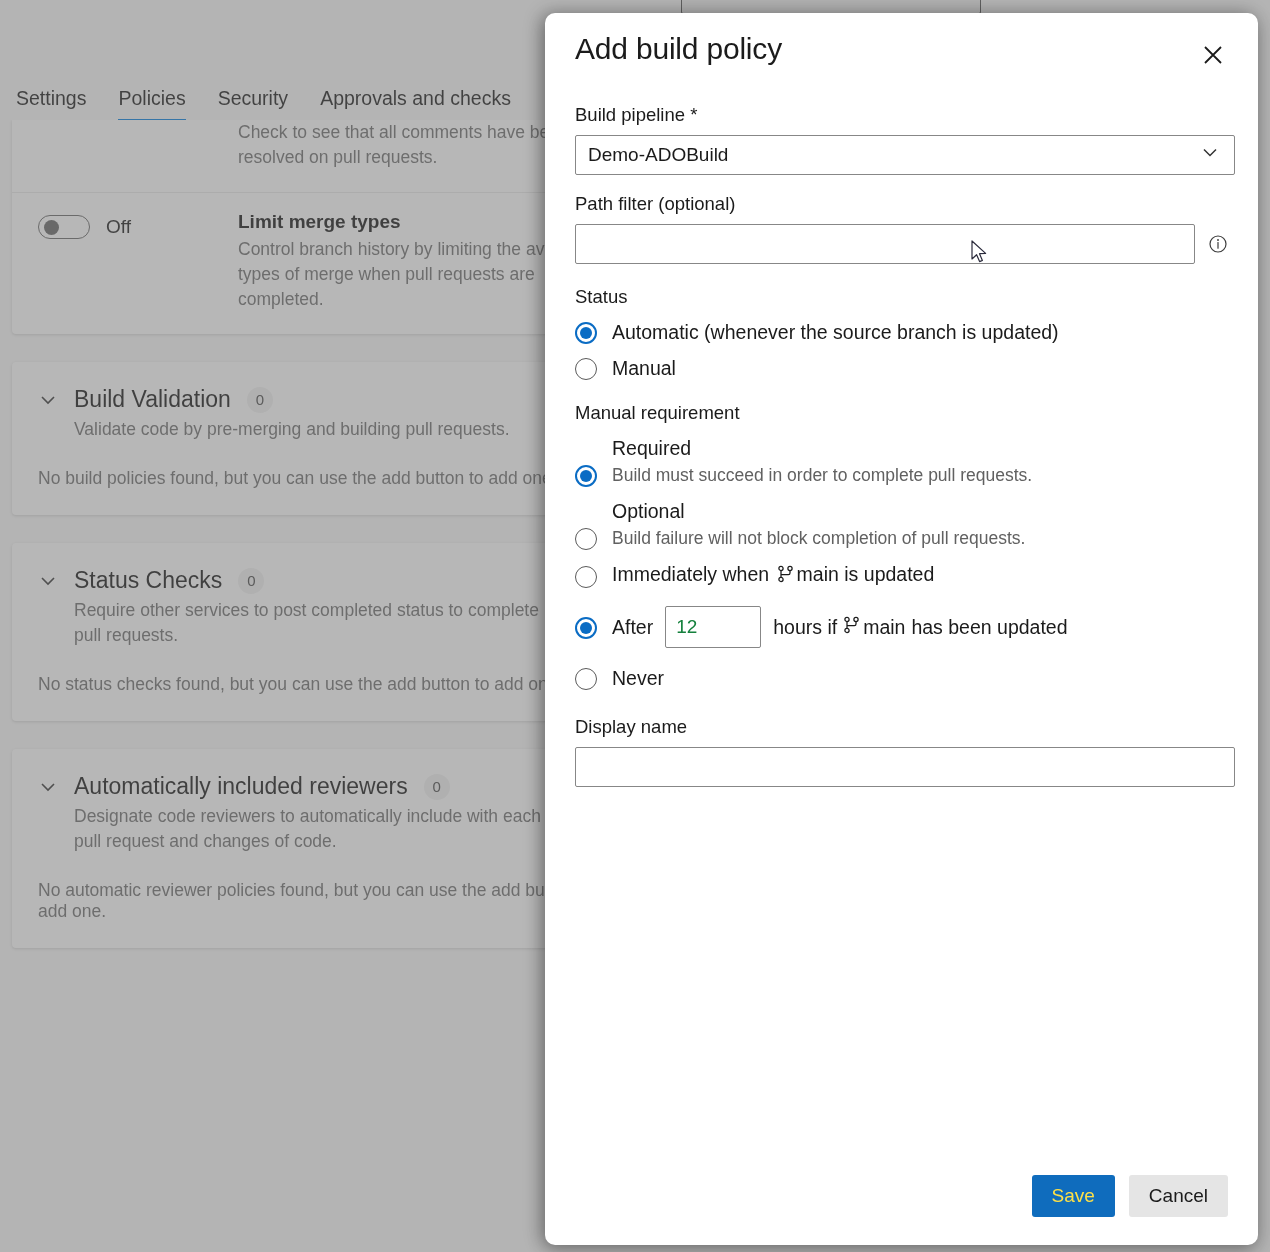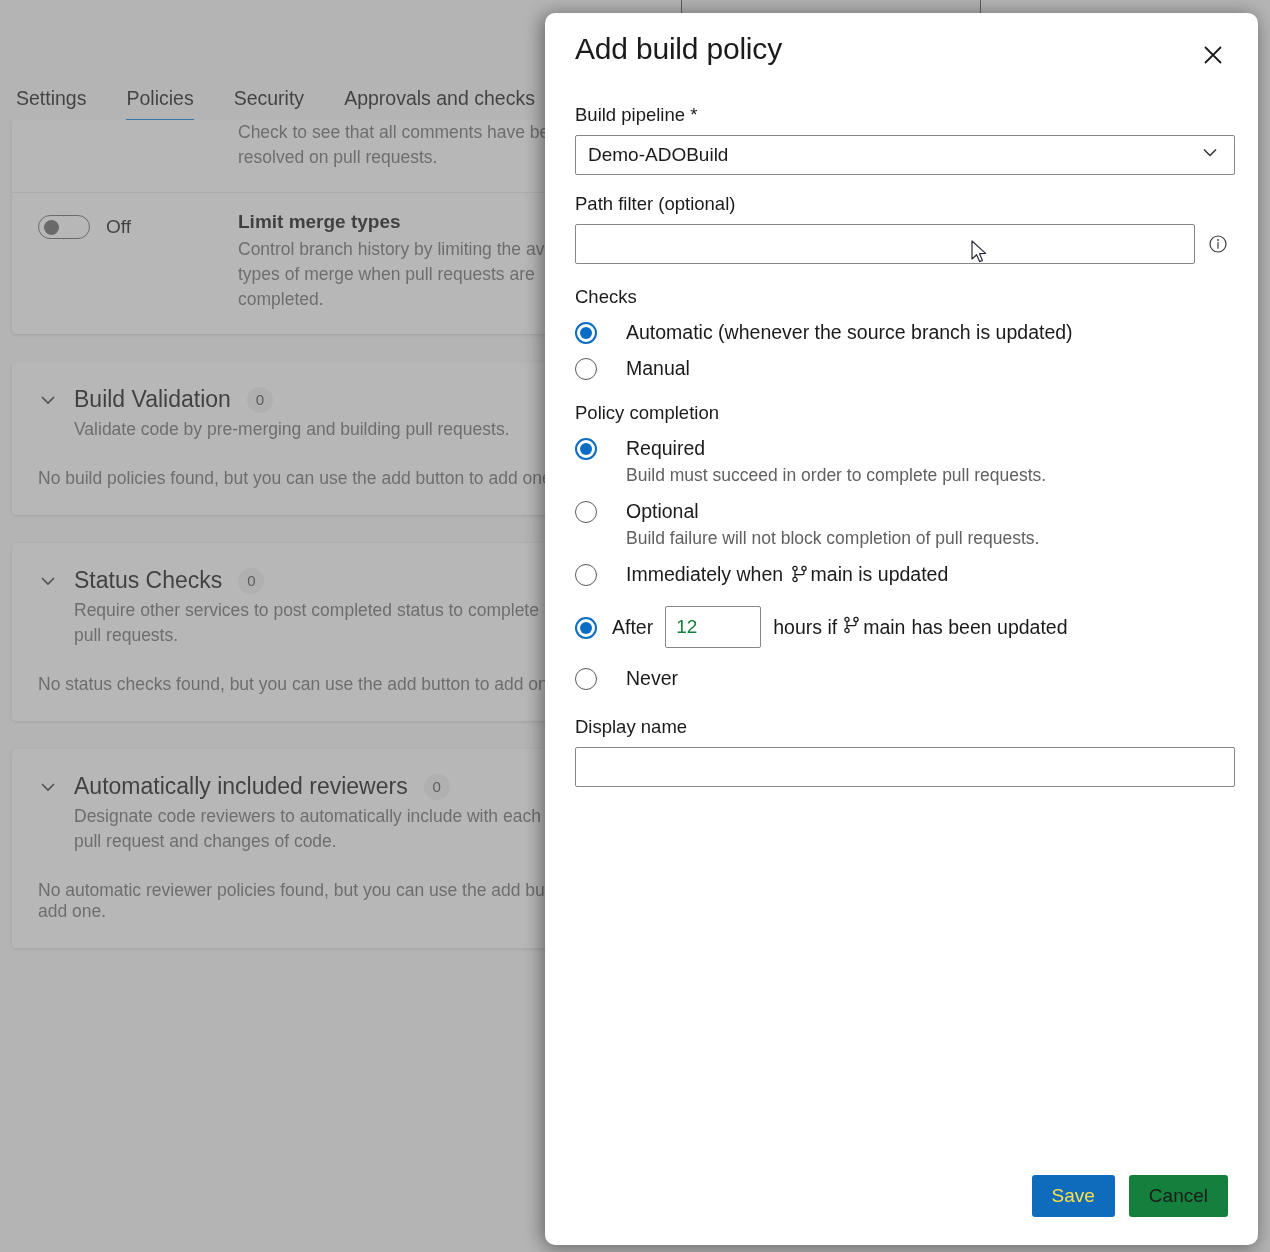--- a/index.html
+++ b/index.html
@@ -14,21 +14,21 @@
   
   .bg-layer { position: absolute; inset: 0; }
 
   .bg-searchbox {
     position: absolute; left: 681px; top: -14px; width: 300px; height: 28px;
     border: 1px solid #4a4a4a; background: #c3c3c3; border-radius: 2px;
   }
 
   .tabbar {
     position: absolute; left: 0; top: 78px; width: 590px; height: 48px;
-    display: flex; align-items: flex-start; gap: 8px;
+    display: flex; align-items: flex-start; gap: 0px;
     background: #c8c8c8;
   }
   .tab {
     position: relative;
     padding: 0 16px;
     font-size: 19.5px;
     color: #1f1f1f;
     line-height: 40px;
     white-space: nowrap;
     cursor: pointer;
@@ -140,21 +140,21 @@
   .text-input {
     width: 628px; height: 40px; border: 1px solid #878787; background: #fff;
     border-radius: 2px; font-size: 19px; color: #1b1b1b; padding: 0 10px;
     font-family: "Liberation Sans", sans-serif;
   }
   .text-input.wide { width: 660px; }
   .info-icon { width: 20px; height: 20px; color: #3c3c3c; flex: 0 0 auto; }
 
   .group-label { font-size: 18.5px; color: #1b1b1b; margin-top: 22px; margin-bottom: 8px; }
 
-  .radio-row { display: flex; align-items: flex-start; margin-top: 12px; cursor: pointer; gap: 14px; }
+  .radio-row { display: flex; align-items: flex-end; margin-top: 12px; cursor: pointer; }
   .radio {
     width: 22px; height: 22px; border-radius: 50%; flex: 0 0 auto;
     border: 1.6px solid #5a5a5a; background: #fff; margin-top: 2px; margin-right: 15px;
     position: relative;
   }
   .radio.checked { border: 2px solid #0a6cc4; background: #fff; }
   .radio.checked::after {
     content: ""; position: absolute; left: 3px; top: 3px; width: 12px; height: 12px;
     border-radius: 50%; background: #0a6cc4;
   }
@@ -173,21 +173,21 @@
 
   .dlg-footer {
     display: flex; justify-content: flex-end; align-items: center; gap: 14px;
     padding: 0 30px 28px 30px;
   }
   .btn {
     height: 42px; min-width: 82px; padding: 0 20px; border: none; border-radius: 3px;
     font-size: 19px; cursor: pointer; font-family: "Liberation Sans", sans-serif;
   }
   .btn-primary { background: #0f6cbd; color: #fde047; }
-  .btn-secondary { background: #15803d; color: #1b1b1b; }
+  .btn-secondary { background: #e5e5e5; color: #1b1b1b; }
 
   .cursor { position: absolute; left: 971px; top: 240px; pointer-events: none; }
 </style>
 </head>
 <body>
 
 <div id="root">
 
   <div class="bg-layer">
 
@@ -306,31 +306,31 @@
         <input class="text-input" type="text" value="" placeholder="" style="">
         <span class="info-icon">
           <svg width="20" height="20" viewBox="0 0 20 20">
             <circle cx="10" cy="10" r="8" fill="none" stroke="#3c3c3c" stroke-width="1.2"></circle>
             <circle cx="10" cy="6" r="0.95" fill="#3c3c3c"></circle>
             <path d="M10 8.6 V14.2" stroke="#3c3c3c" stroke-width="1.2" stroke-linecap="round"></path>
           </svg>
         </span>
       </div>
 
-      <div class="group-label">Checks</div>
+      <div class="group-label">Status</div>
       <div class="radio-row">
         <span class="radio checked"></span>
         <span class="radio-main">Automatic (whenever the source branch is updated)</span>
       </div>
       <div class="radio-row">
         <span class="radio"></span>
         <span class="radio-main">Manual</span>
       </div>
 
-      <div class="group-label">Policy completion</div>
+      <div class="group-label">Manual requirement</div>
       <div class="radio-row">
         <span class="radio checked"></span>
         <span>
           <span class="radio-main">Required</span>
           <div class="radio-sub">Build must succeed in order to complete pull requests.</div>
         </span>
       </div>
       <div class="radio-row">
         <span class="radio"></span>
         <span>

